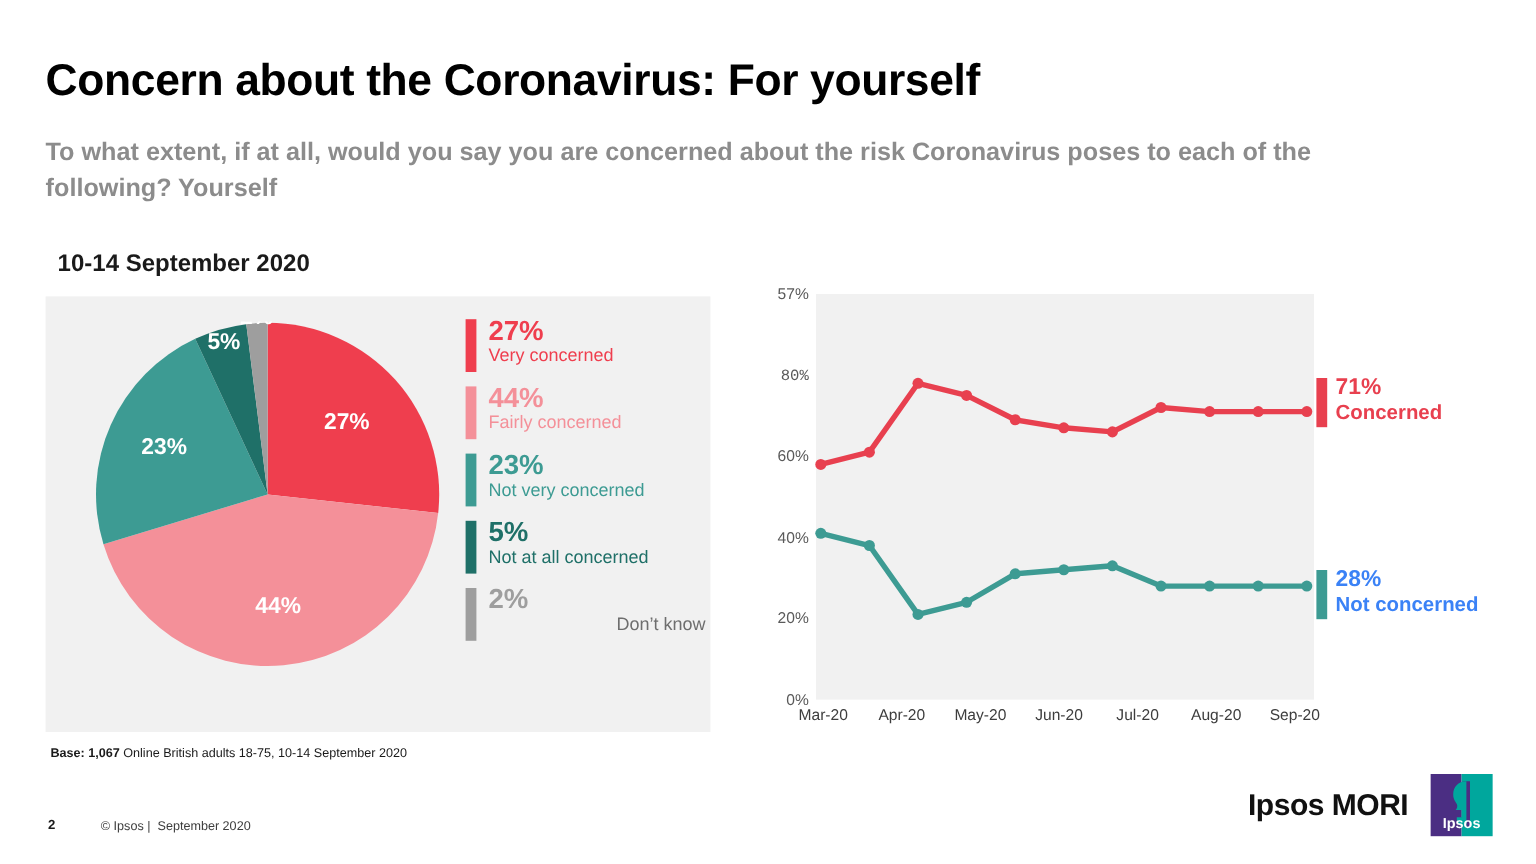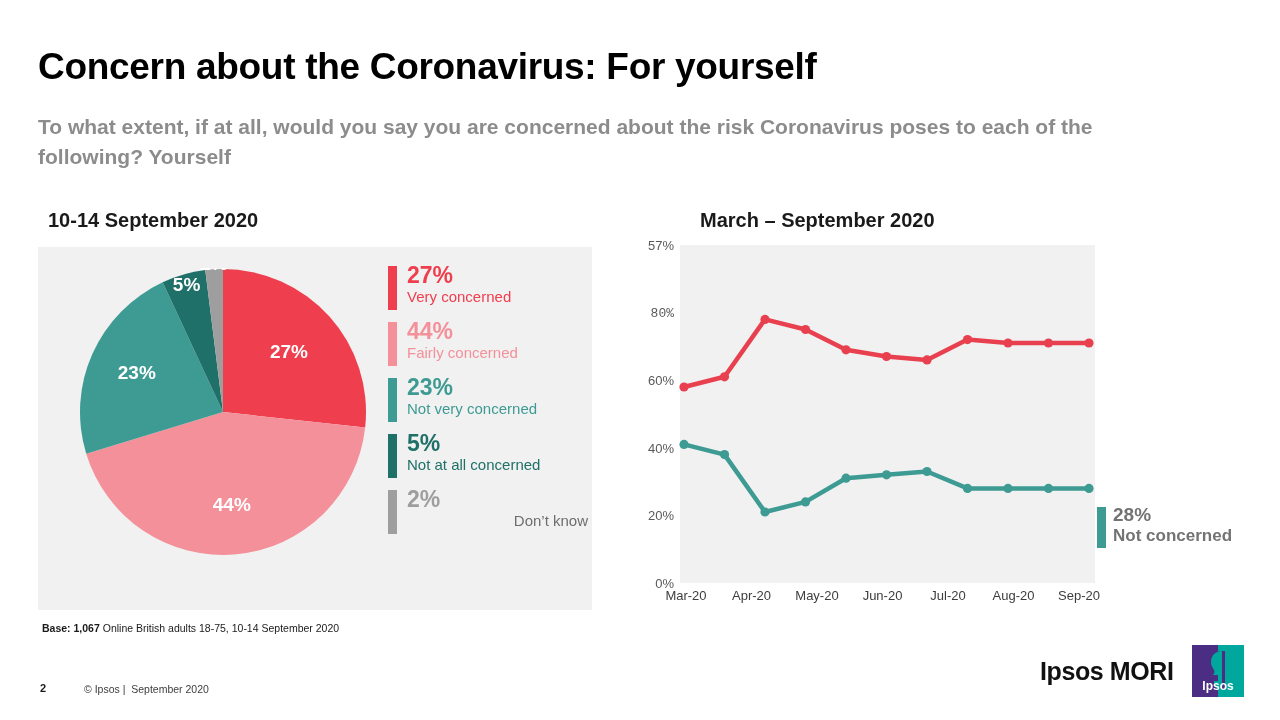--- a/index.html
+++ b/index.html
@@ -159,21 +159,20 @@
         <span class="legend-swatch" style="background: rgb(158, 158, 158);"></span>
         <div class="legend-pct" style="color: rgb(158, 158, 158);">2%</div>
         <div class="legend-label" style="color: rgb(110, 110, 110); text-align: right;">Don’t know</div>
       </div>
     </div>
 
   <div id="base-note">
     <b>Base: 1,067</b><span> Online British adults 18-75, 10-14 September 2020</span>
   </div>
 
-  <div class="section-heading" id="line-heading">March – September 2020</div>
 
   <div id="line-chart">
     <div id="plot-bg"></div>
     <div id="y-ticks">
         <div class="y-tick" style="top: 345px;">0%</div>
         <div class="y-tick" style="top: 277.4px;">20%</div>
         <div class="y-tick" style="top: 209.8px;">40%</div>
         <div class="y-tick" style="top: 142.2px;">60%</div>
         <div class="y-tick" style="top: 74.6px; font-family: Liberation Mono, monospace;">80%</div>
         <div class="y-tick" style="top: 7px;">57%</div>
@@ -208,22 +207,27 @@
         <circle cx="234.0" cy="240.2" r="4.6" fill="#3d9b93"></circle>
         <circle cx="274.5" cy="236.8" r="4.6" fill="#3d9b93"></circle>
         <circle cx="315.0" cy="233.5" r="4.6" fill="#3d9b93"></circle>
         <circle cx="355.5" cy="250.4" r="4.6" fill="#3d9b93"></circle>
         <circle cx="396.0" cy="250.4" r="4.6" fill="#3d9b93"></circle>
         <circle cx="436.5" cy="250.4" r="4.6" fill="#3d9b93"></circle>
         <circle cx="477.0" cy="250.4" r="4.6" fill="#3d9b93"></circle>
       </svg>
   </div>
 
-
-  <div class="end-label" id="end-notconcerned" style="color: #737373; margin-top: 32px;">
+  <div class="end-label" id="end-concerned" style="color: rgb(232, 64, 79);">
+    <span class="end-swatch" style="background: rgb(232, 64, 79);"></span>
+    <div class="end-pct">71%</div>
+    <div class="end-text">Concerned</div>
+  </div>
+
+  <div class="end-label" id="end-notconcerned" style="color: #3b82f6;">
     <span class="end-swatch" style="background: rgb(61, 155, 147);"></span>
     <div class="end-pct">28%</div>
     <div class="end-text">Not concerned</div>
   </div>
 
   <div id="footer-page">2</div>
   <div id="footer-copy">© Ipsos |  September 2020</div>
 
   <div id="logo">
     <div id="logo-wordmark">Ipsos MORI</div>

